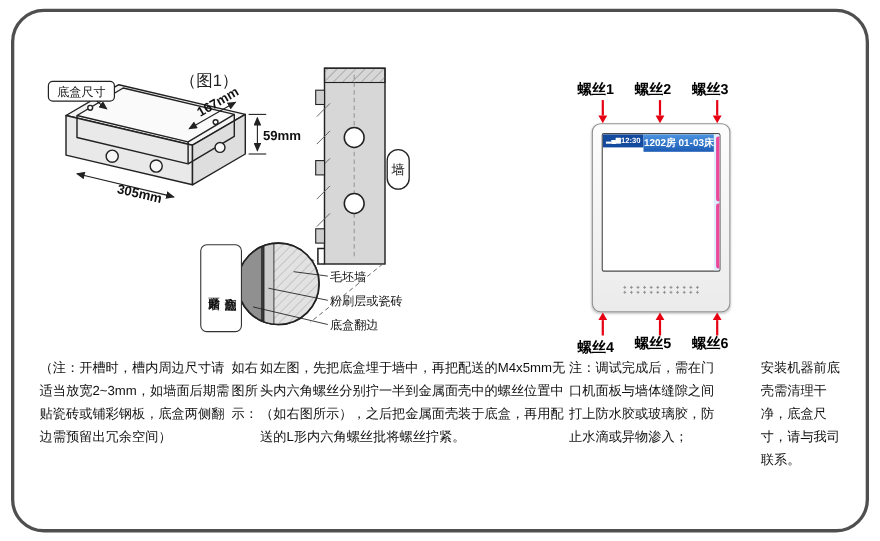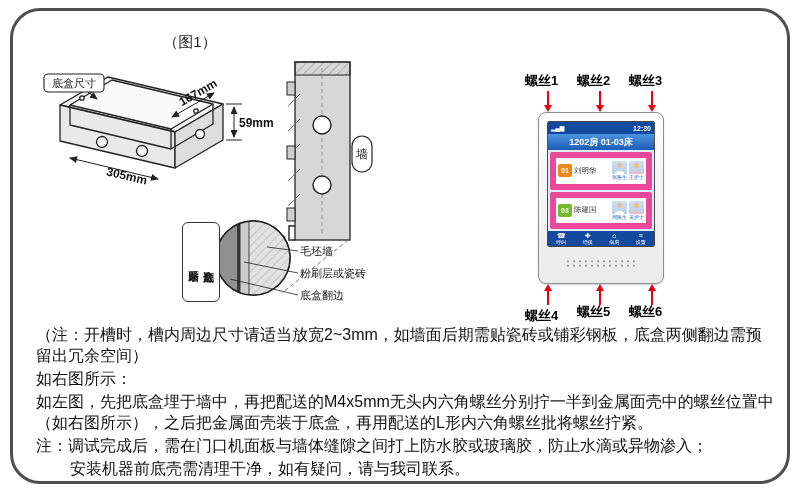--- a/index.html
+++ b/index.html
@@ -1,20 +1,20 @@
 <!DOCTYPE html>
 <html><head>
 <meta charset="utf-8">
 <style>
   html,body{margin:0;padding:0;background:#fff;}
   .page{position:relative;width:800px;height:492px;background:#fff;overflow:hidden;
         font-family:"Liberation Sans","DejaVu Sans",sans-serif;color:#111;}
   .frame{position:absolute;left:10px;top:8px;right:10px;bottom:8px;
          border:3px solid #4f4f4f;border-radius:30px;}
-  .fig-title{position:absolute;font-size:15px;color:#222;text-align:center;}
+  .fig-title{position:absolute;font-size:15px;color:#222;text-align:center;margin-top:31px;}
   #fig1-title{left:140px;top:33px;width:100px;}
   #fig2-title{left:555px;top:33px;width:90px;}
   #fig1-svg{position:absolute;left:30px;top:50px;}
   svg text{fill:#111;}
 
   
   .vlabel{position:absolute;left:182px;top:222px;width:36px;height:78px;background:#fff;
           border:1.2px solid #333;border-radius:6px;display:flex;flex-direction:row;
           justify-content:center;align-items:center;gap:1px;}
   .vcol{writing-mode:vertical-rl;text-orientation:upright;font-size:11px;line-height:14px;color:#111;}
@@ -25,21 +25,21 @@
   .arrow .shaft{width:2px;height:14px;background:#e60012;margin:0 auto;}
   .arrow .head{width:0;height:0;border-left:4px solid transparent;border-right:4px solid transparent;margin:0 auto;}
   .arrow.down .head{border-top:7px solid #e60012;}
   .arrow.up .head{border-bottom:7px solid #e60012;}
 
   
   .device{position:absolute;left:538px;top:112px;width:124px;height:170px;border-radius:8px;
           border:1px solid #8f8f8f;background:linear-gradient(180deg,#fdfdfd,#ebebeb);
           box-shadow:0 1px 2px rgba(0,0,0,.2);}
   .screen{position:absolute;left:8px;top:8px;width:106px;height:124px;border:1px solid #4a4a4a;
-          border-radius:2px;overflow:hidden;display:flex;flex-direction:column;background:#fff;}
+          border-radius:2px;overflow:hidden;display:flex;flex-direction:row;background:#fff;}
   .statusbar{height:12px;background:#134a9e;color:#fff;display:flex;justify-content:space-between;
              align-items:center;padding:0 3px;flex:0 0 auto;}
   .statusbar .sig{font-size:6px;line-height:6px;}
   .statusbar .time{font-size:7px;font-weight:700;line-height:7px;}
   .titlebar{height:16px;background:linear-gradient(180deg,#4b93e0,#1d5cb5);color:#fff;
             font-size:9px;font-weight:700;display:flex;align-items:center;justify-content:center;flex:0 0 auto;}
   .scr-body{flex:1;background:#ddeefe;padding:2px;display:flex;flex-direction:column;gap:2px;}
   .prow{flex:1;background:#fff;border-radius:2px;display:flex;align-items:center;
         padding:1px 2px;gap:2px;border:6px solid #ec4899;}
   .badge{width:14px;height:13px;border-radius:2px;color:#fff;font-size:7px;font-weight:700;
@@ -55,22 +55,22 @@
   .navbar{height:15px;background:#134a9e;display:flex;justify-content:space-around;
           align-items:center;flex:0 0 auto;color:#fff;}
   .nitem{display:flex;flex-direction:column;align-items:center;}
   .nicon{font-size:7px;line-height:7px;}
   .nlabel{font-size:5px;line-height:6px;}
   .speaker{position:absolute;left:26px;top:146px;width:72px;height:9px;
            background-image:radial-gradient(circle,#8f8f8f 0.9px,rgba(0,0,0,0) 1.1px);
            background-size:6px 4.5px;}
 
   
-  .notes{position:absolute;left:36px;top:324px;width:738px;font-size:16px;line-height:21px;
-         color:#111;display:flex;flex-direction:column;gap:2px;}
+  .notes{position:absolute;left:36px;top:324px;width:738px;font-size:12px;line-height:21px;
+         color:#111;display:flex;flex-direction:row;gap:2px;}
   .notes .indent{padding-left:34px;}
 </style>
 </head>
 <body>
 
 <div class="page">
   <div class="frame"></div>
 
   <div id="fig1-title" class="fig-title">（图1）</div>
 
@@ -253,15 +253,15 @@
     </div>
   <div class="screw-label" style="left:525px;top:307px;">螺丝4</div>
   <div class="screw-label" style="left:577px;top:303px;">螺丝5</div>
   <div class="screw-label" style="left:629px;top:303px;">螺丝6</div>
 
   <div class="notes">
     <div>（注：开槽时，槽内周边尺寸请适当放宽2~3mm，如墙面后期需贴瓷砖或铺彩钢板，底盒两侧翻边需预留出冗余空间）</div>
     <div>如右图所示：</div>
     <div>如左图，先把底盒埋于墙中，再把配送的M4x5mm无头内六角螺丝分别拧一半到金属面壳中的螺丝位置中（如右图所示），之后把金属面壳装于底盒，再用配送的L形内六角螺丝批将螺丝拧紧。</div>
     <div>注：调试完成后，需在门口机面板与墙体缝隙之间打上防水胶或玻璃胶，防止水滴或异物渗入；</div>
-    <div class="indent">安装机器前底壳需清理干净，如有疑问，请与我司联系。</div>
+    <div class="indent">安装机器前底壳需清理干净，底盒尺寸，请与我司联系。</div>
   </div>
 </div>
 
 </body></html>

